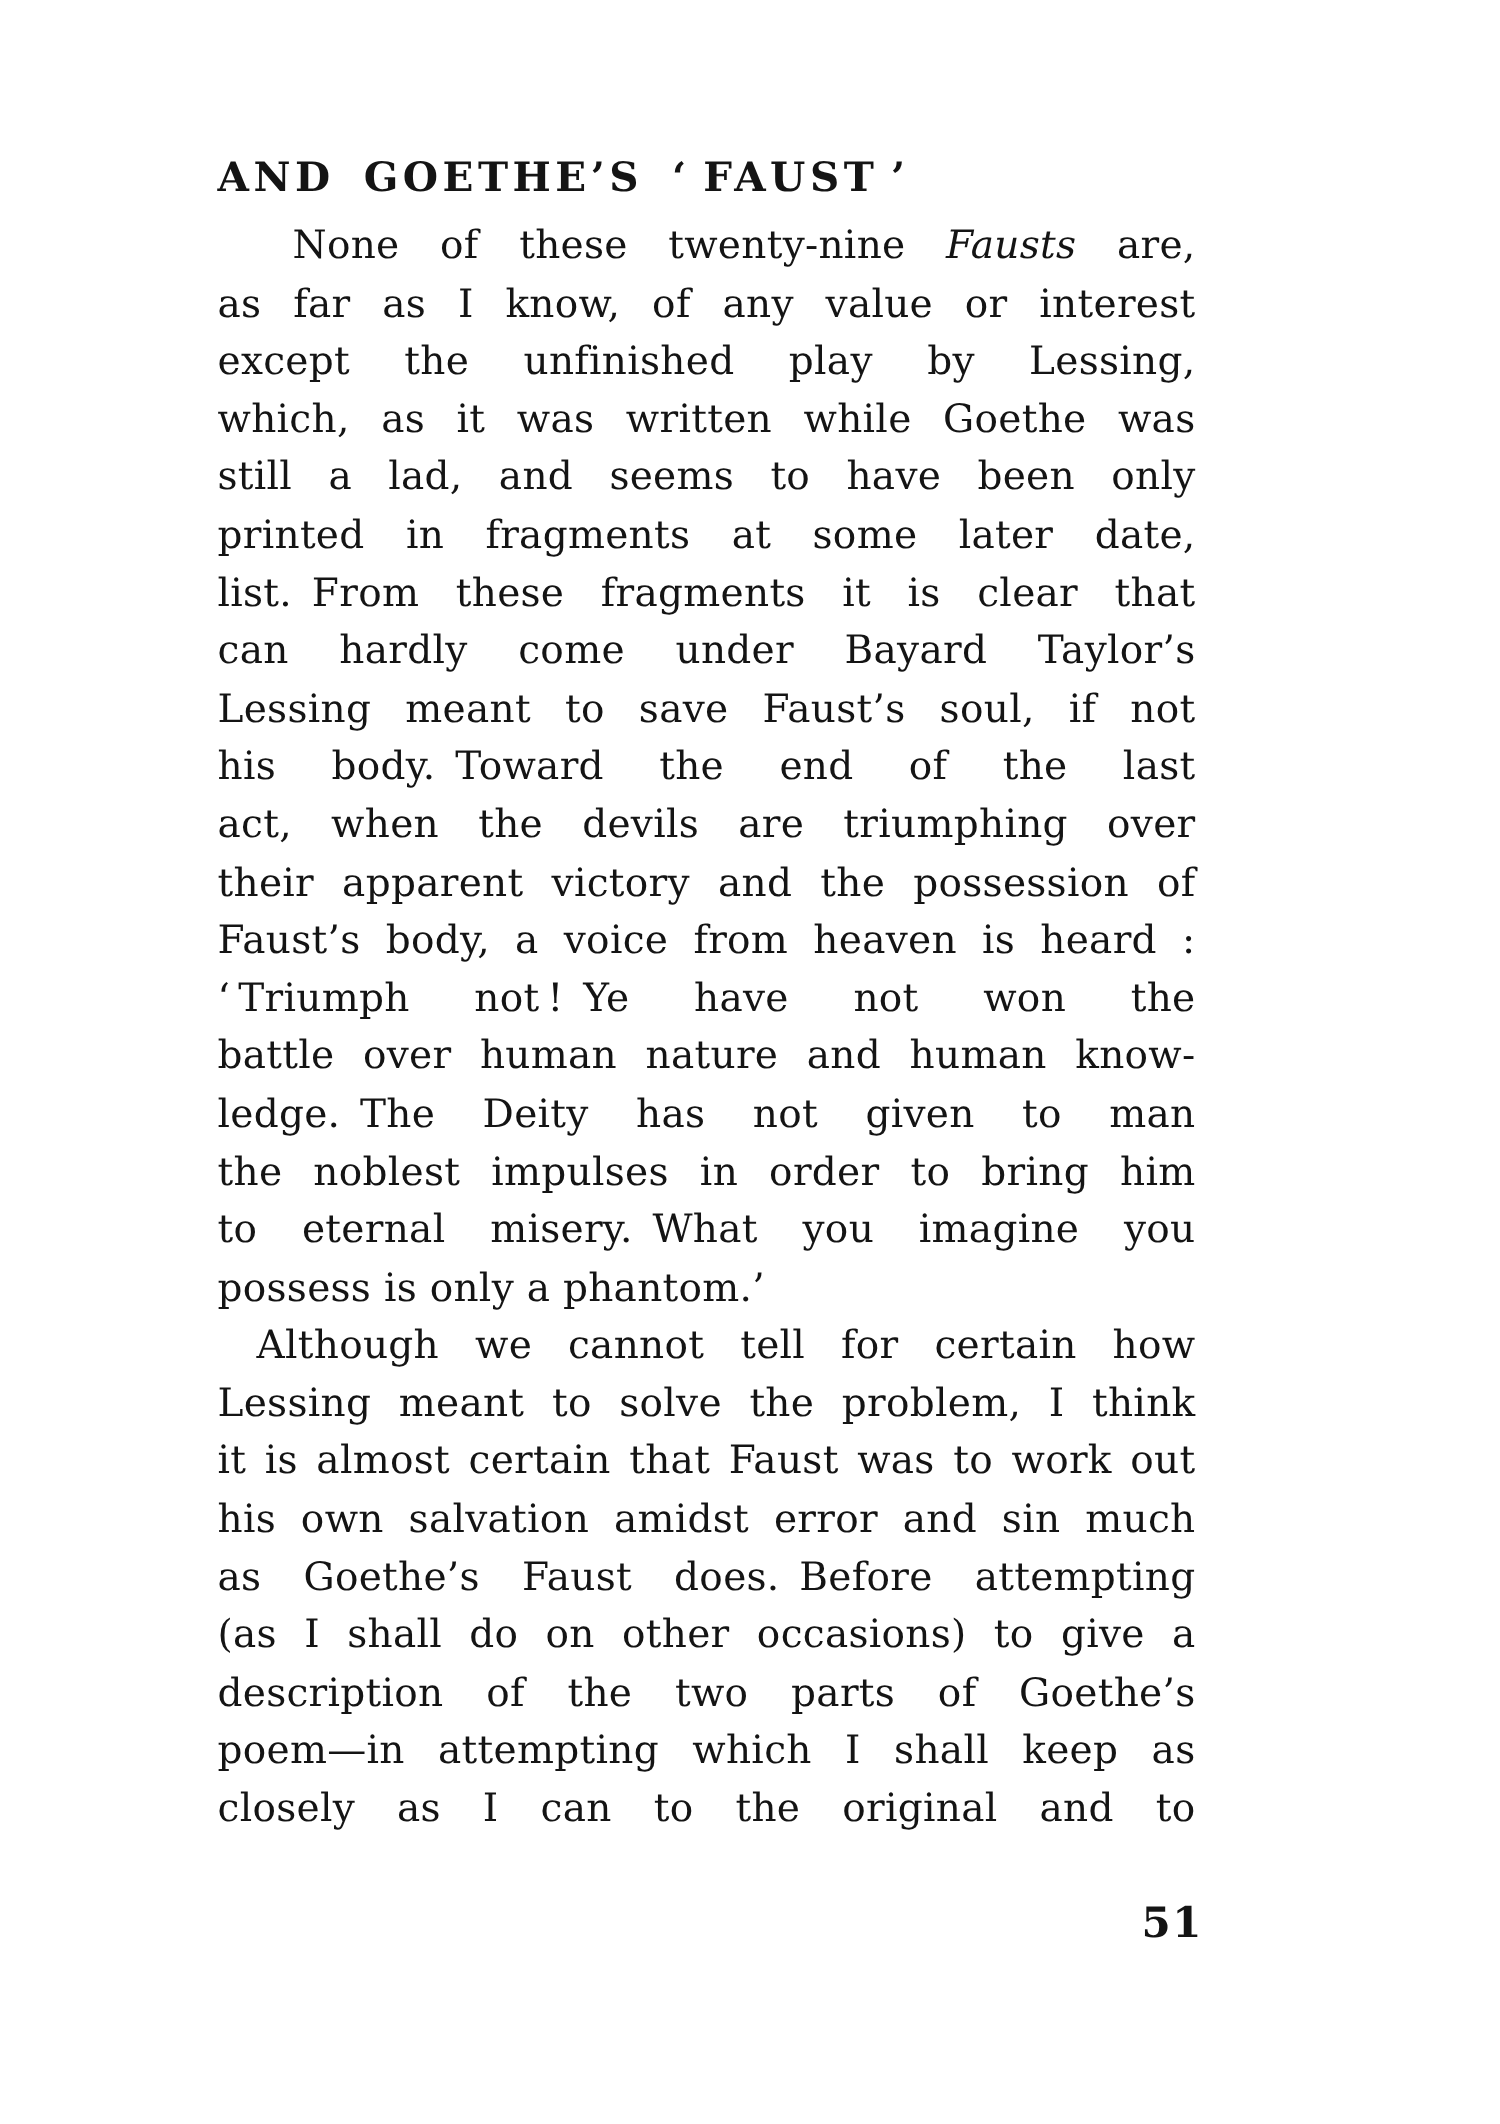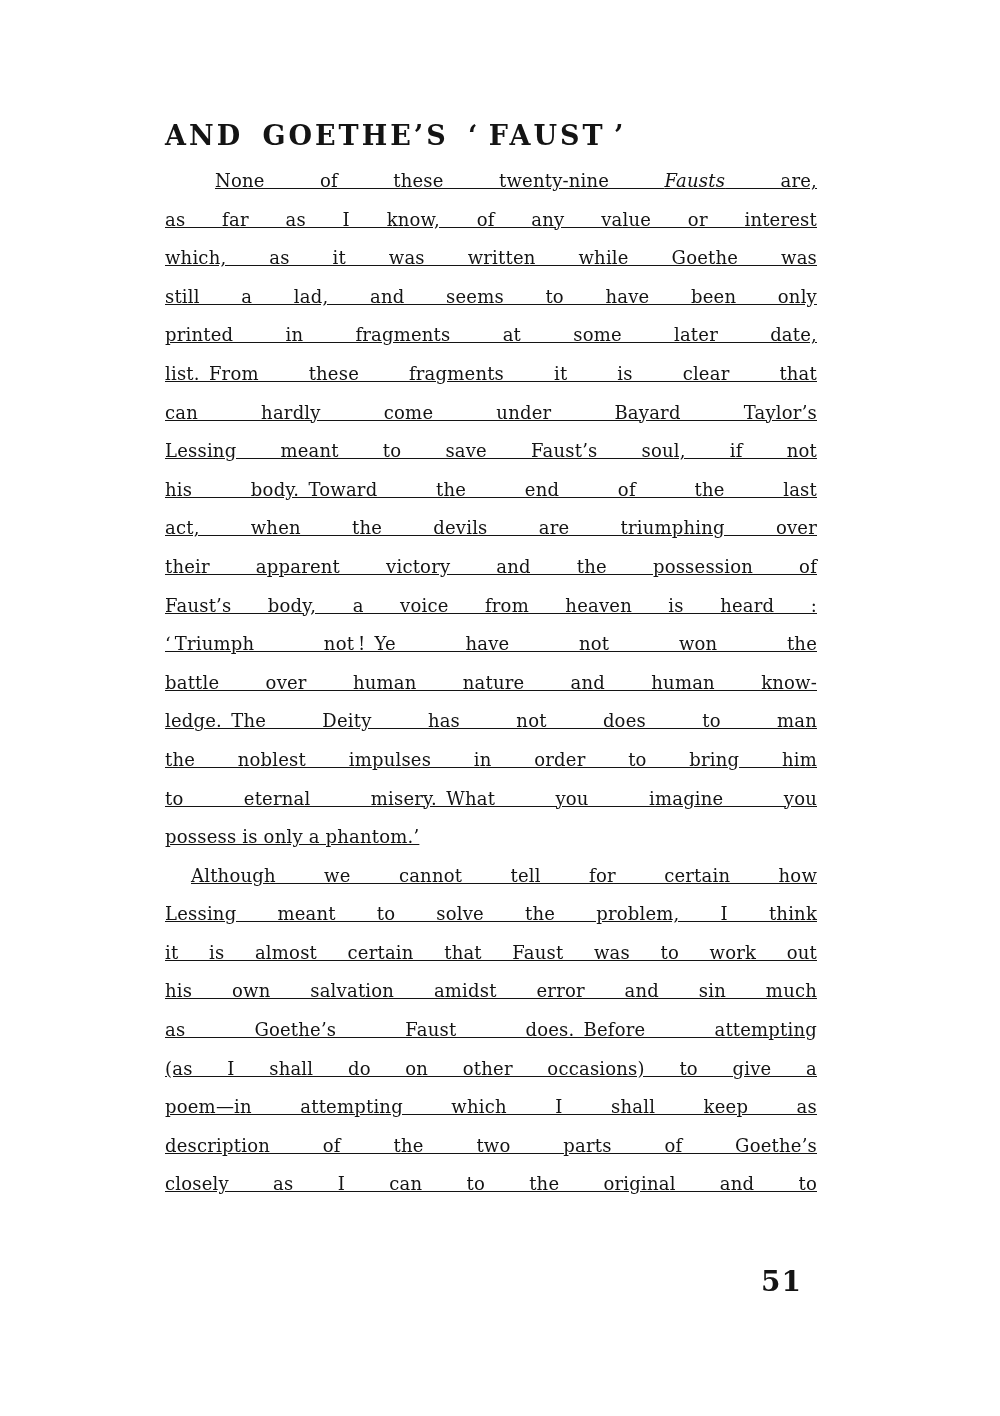--- a/index.html
+++ b/index.html
@@ -13,43 +13,41 @@
   .page {
     position: relative;
     width: 1000px;
     height: 1416px;
     background: var(--paper, #ffffff);
     color: var(--ink, #141414);
   }
   .text-block {
     position: absolute;
     left: 145px;
-    top: 116px;
+    top: 99px;
     width: 652px;
-    margin-left: 20px;
   }
   .running-header {
     margin: 0 0 6px 0;
     font-size: 27px;
     font-weight: 700;
     line-height: 40px;
     letter-spacing: 3px;
     word-spacing: 7px;
     white-space: nowrap;
   }
   .paragraph { margin: 0; }
   .line {
-    font-size: 18px;
+    font-size: 26px;
     line-height: 38.6px;
     text-align: justify;
     text-align-last: justify;
     letter-spacing: 0.2px;
     height: 38.6px;
     overflow: visible;
-    text-decoration: underline;
   }
   .line.last-flush {
     text-align: right;
     text-align-last: left;
   }
   .line i { font-style: italic; }
   .page-number {
     position: absolute;
     left: 761px;
     top: 1265px;
@@ -61,44 +59,45 @@
 </head>
 <body>
 
 <div class="page">
   <div class="text-block">
     <h1 class="running-header">AND GOETHE’S ‘ FAUST ’</h1>
     <div id="paragraphs">
         <div class="paragraph">
           <div class="line" style="text-indent: 50px;"><span>None of these twenty-nine </span><i>Fausts</i><span> are,</span></div>
           <div class="line"><span>as far as I know, of any value or interest</span></div>
+          <div class="line"><span>except the unfinished play by Lessing,</span></div>
           <div class="line"><span>which, as it was written while Goethe was</span></div>
           <div class="line"><span>still a lad, and seems to have been only</span></div>
           <div class="line"><span>printed in fragments at some later date,</span></div>
           <div class="line"><span>list. From these fragments it is clear that</span></div>
           <div class="line"><span>can hardly come under Bayard Taylor’s</span></div>
           <div class="line"><span>Lessing meant to save Faust’s soul, if not</span></div>
           <div class="line"><span>his body. Toward the end of the last</span></div>
           <div class="line"><span>act, when the devils are triumphing over</span></div>
           <div class="line"><span>their apparent victory and the possession of</span></div>
           <div class="line"><span>Faust’s body, a voice from heaven is heard :</span></div>
           <div class="line"><span>‘ Triumph not ! Ye have not won the</span></div>
           <div class="line"><span>battle over human nature and human know-</span></div>
-          <div class="line"><span>ledge. The Deity has not does to man</span></div>
+          <div class="line"><span>ledge. The Deity has not given to man</span></div>
           <div class="line"><span>the noblest impulses in order to bring him</span></div>
           <div class="line"><span>to eternal misery. What you imagine you</span></div>
           <div class="line last-flush"><span>possess is only a phantom.’</span></div>
         </div>
         <div class="paragraph">
           <div class="line" style="text-indent: 26px;"><span>Although we cannot tell for certain how</span></div>
           <div class="line"><span>Lessing meant to solve the problem, I think</span></div>
           <div class="line"><span>it is almost certain that Faust was to work out</span></div>
           <div class="line"><span>his own salvation amidst error and sin much</span></div>
           <div class="line"><span>as Goethe’s Faust does. Before attempting</span></div>
           <div class="line"><span>(as I shall do on other occasions) to give a</span></div>
+          <div class="line"><span>description of the two parts of Goethe’s</span></div>
           <div class="line"><span>poem—in attempting which I shall keep as</span></div>
-          <div class="line"><span>description of the two parts of Goethe’s</span></div>
           <div class="line"><span>closely as I can to the original and to</span></div>
         </div>
       </div>
   </div>
   <div class="page-number">51</div>
 </div>
 
 </body></html>

